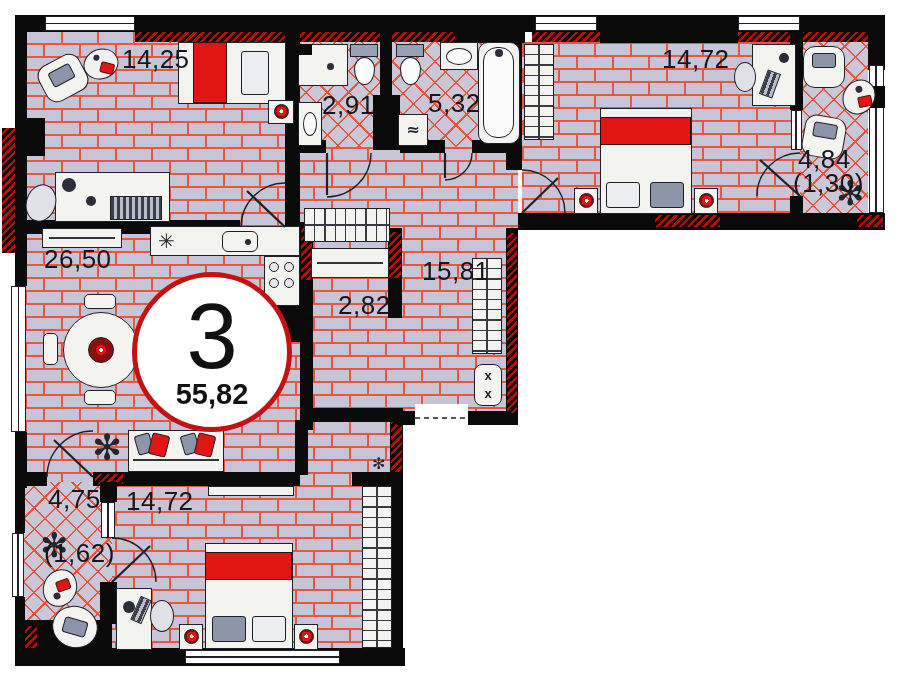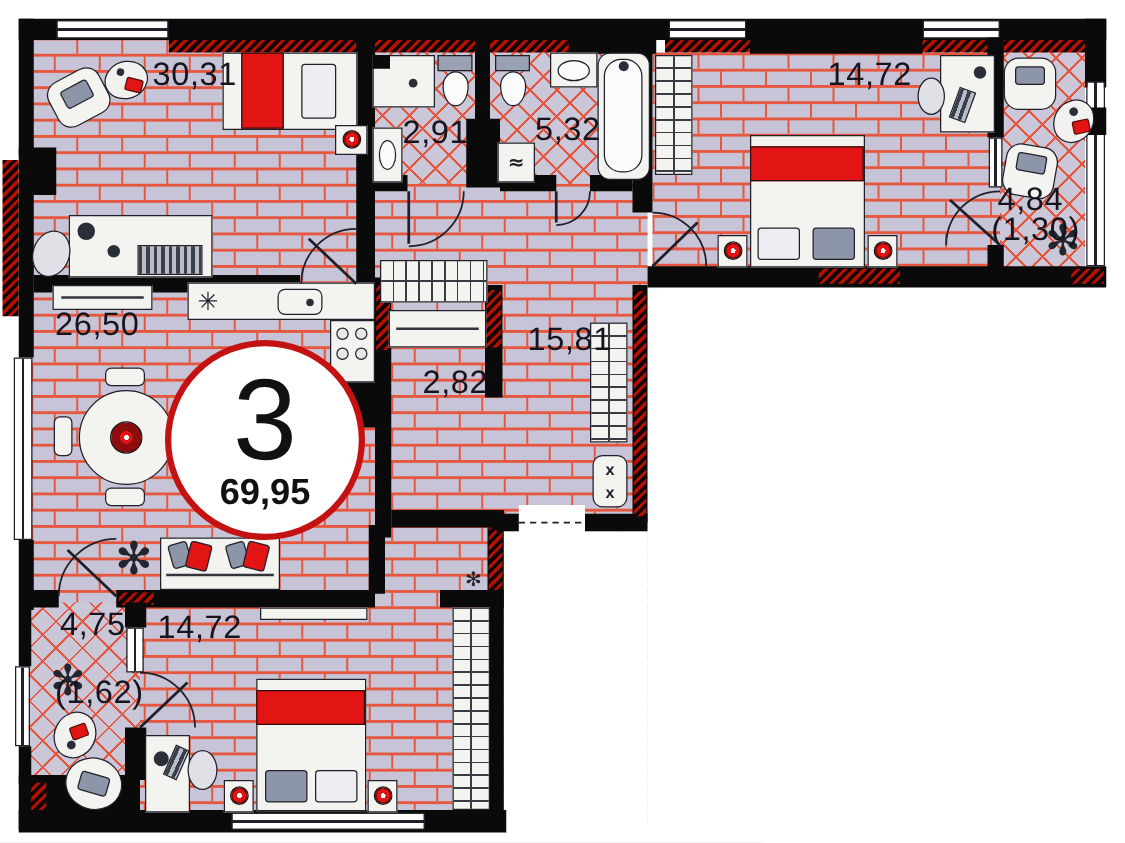--- a/index.html
+++ b/index.html
@@ -134,21 +134,21 @@
   </div>
   <div class="f" style="left:268px;top:100px;width:26px;height:24px"></div>
   <div class="lamp" style="left:274px;top:104px"></div>
   <div class="f" style="left:40px;top:58px;width:46px;height:40px;border-radius:12px;transform:rotate(-28deg)">
     <div class="pil" style="left:10px;top:8px;width:24px;height:16px"></div>
   </div>
   <div class="tri" style="left:84px;top:48px;width:34px;height:32px;transform:rotate(14deg)">
     <div class="reddot" style="left:16px;top:12px"></div>
     <div class="kn" style="left:7px;top:7px;width:6px;height:6px"></div>
   </div>
-  <div class="lbl" style="left:122px;top:46px">30,31</div>
+  <div class="lbl" style="left:122px;top:46px">14,25</div>
 
   <div class="f" style="left:55px;top:172px;width:115px;height:50px"></div>
   <div class="books" style="left:110px;top:196px;width:52px;height:24px"></div>
   <div class="kn" style="left:62px;top:178px;width:14px;height:14px"></div>
   <div class="kn" style="left:86px;top:196px;width:10px;height:10px"></div>
   <div class="chair" style="left:26px;top:184px;width:30px;height:38px;transform:rotate(18deg)"></div>
   <div class="f" style="left:42px;top:228px;width:80px;height:20px">
     <div class="hline" style="left:8%;right:8%;top:45%;width:84%"></div>
   </div>
   <div class="f" style="left:150px;top:226px;width:150px;height:30px"></div>
@@ -173,21 +173,21 @@
   </div>
   <div class="pil" style="left:136px;top:434px;width:16px;height:20px;transform:rotate(-16deg)"></div>
   <div class="pil" style="left:150px;top:434px;width:18px;height:22px;transform:rotate(14deg);background:#e31414"></div>
   <div class="pil" style="left:182px;top:434px;width:16px;height:20px;transform:rotate(-16deg)"></div>
   <div class="pil" style="left:196px;top:434px;width:18px;height:22px;transform:rotate(14deg);background:#e31414"></div>
   <div class="plant" style="left:92px;top:430px;font-size:36px">✻</div>
   <div class="lbl" style="left:44px;top:246px">26,50</div>
 
   <div class="badge">
     <div class="big">3</div>
-    <div class="small">69,95</div>
+    <div class="small">55,82</div>
   </div>
 
   <div class="f" style="left:298px;top:44px;width:50px;height:42px">
     <div class="kn" style="left:28px;top:18px;width:7px;height:7px"></div>
   </div>
   <div class="w" style="left:298px;top:44px;width:14px;height:11px;z-index:4"></div>
   <div class="tank" style="left:350px;top:44px;width:28px;height:13px"></div>
   <div class="bowl" style="left:354px;top:57px;width:21px;height:28px"></div>
   <div class="f" style="left:298px;top:102px;width:24px;height:44px">
     <div class="oval" style="left:4px;top:9px;width:14px;height:24px"></div>

